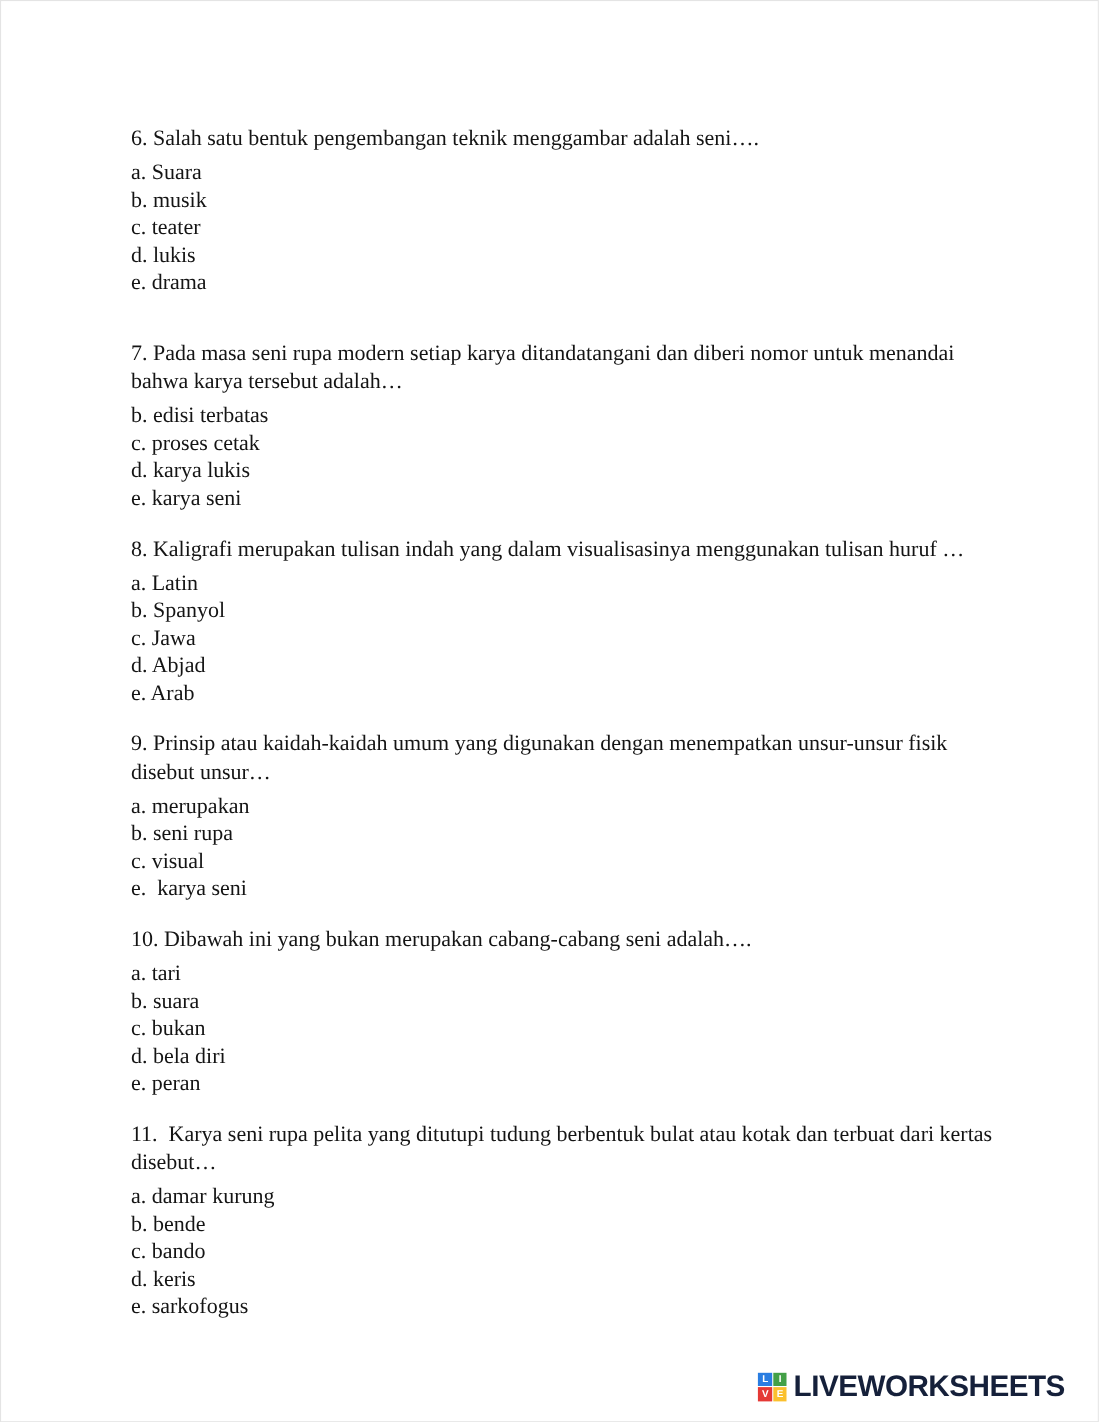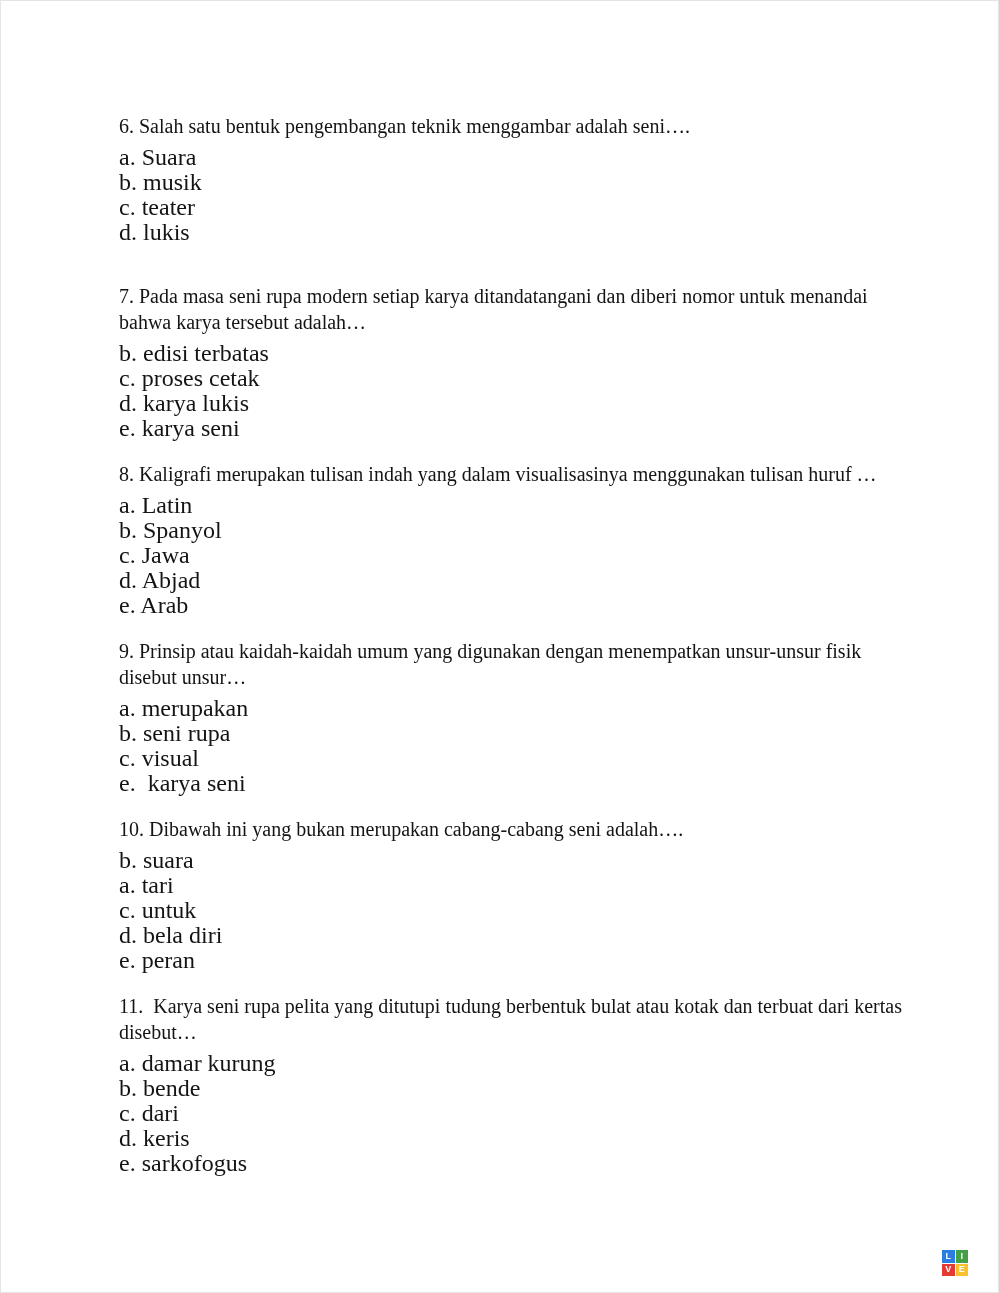--- a/index.html
+++ b/index.html
@@ -29,21 +29,21 @@
   }
   .qtext {
     margin: 0;
     font-size: 20px;
     line-height: 26px;
   }
   .options {
     margin-top: 6px;
   }
   .option {
-    font-size: 24px;
+    font-size: 20px;
     line-height: 25px;
     cursor: pointer;
   }
   .footer {
     position: absolute;
     right: 30px;
     bottom: 16px;
     display: flex;
     align-items: center;
     gap: 6px;
@@ -81,20 +81,21 @@
 <div class="sheet">
 
   <div>
       <div class="question">
         <p class="qtext">6. Salah satu bentuk pengembangan teknik menggambar adalah seni….</p>
         <div class="options">
           <div class="option">a. Suara</div>
           <div class="option">b. musik</div>
           <div class="option">c. teater</div>
           <div class="option">d. lukis</div>
+          <div class="option">e. drama</div>
         </div>
       </div>
       <div class="question">
         <p class="qtext">7. Pada masa seni rupa modern setiap karya ditandatangani dan diberi nomor untuk menandai bahwa karya tersebut adalah…</p>
         <div class="options">
           <div class="option">b. edisi terbatas</div>
           <div class="option">c. proses cetak</div>
           <div class="option">d. karya lukis</div>
           <div class="option">e. karya seni</div>
         </div>
@@ -114,41 +115,42 @@
         <div class="options">
           <div class="option">a. merupakan</div>
           <div class="option">b. seni rupa</div>
           <div class="option">c. visual</div>
           <div class="option">e. &nbsp;karya seni</div>
         </div>
       </div>
       <div class="question">
         <p class="qtext">10. Dibawah ini yang bukan merupakan cabang-cabang seni adalah….</p>
         <div class="options">
+          <div class="option">a. tari</div>
           <div class="option">b. suara</div>
-          <div class="option">a. tari</div>
-          <div class="option">c. untuk</div>
+          <div class="option">c. bukan</div>
           <div class="option">d. bela diri</div>
           <div class="option">e. peran</div>
         </div>
       </div>
       <div class="question">
         <p class="qtext">11. &nbsp;Karya seni rupa pelita yang ditutupi tudung berbentuk bulat atau kotak dan terbuat dari kertas disebut…</p>
         <div class="options">
           <div class="option">a. damar kurung</div>
           <div class="option">b. bende</div>
-          <div class="option">c. dari</div>
+          <div class="option">c. bando</div>
           <div class="option">d. keris</div>
           <div class="option">e. sarkofogus</div>
         </div>
       </div>
     </div>
 
   <div class="footer">
     <span class="logo-grid">
         <span class="logo-cell" style="background: rgb(42, 125, 225);">L</span>
         <span class="logo-cell" style="background: rgb(67, 160, 71);">I</span>
         <span class="logo-cell" style="background: rgb(229, 57, 53);">V</span>
         <span class="logo-cell" style="background: rgb(251, 192, 45);">E</span>
       </span>
+    <span class="brand" style="color: rgb(21, 32, 58);">LIVEWORKSHEETS</span>
   </div>
 
 </div>
 
 </body></html>

